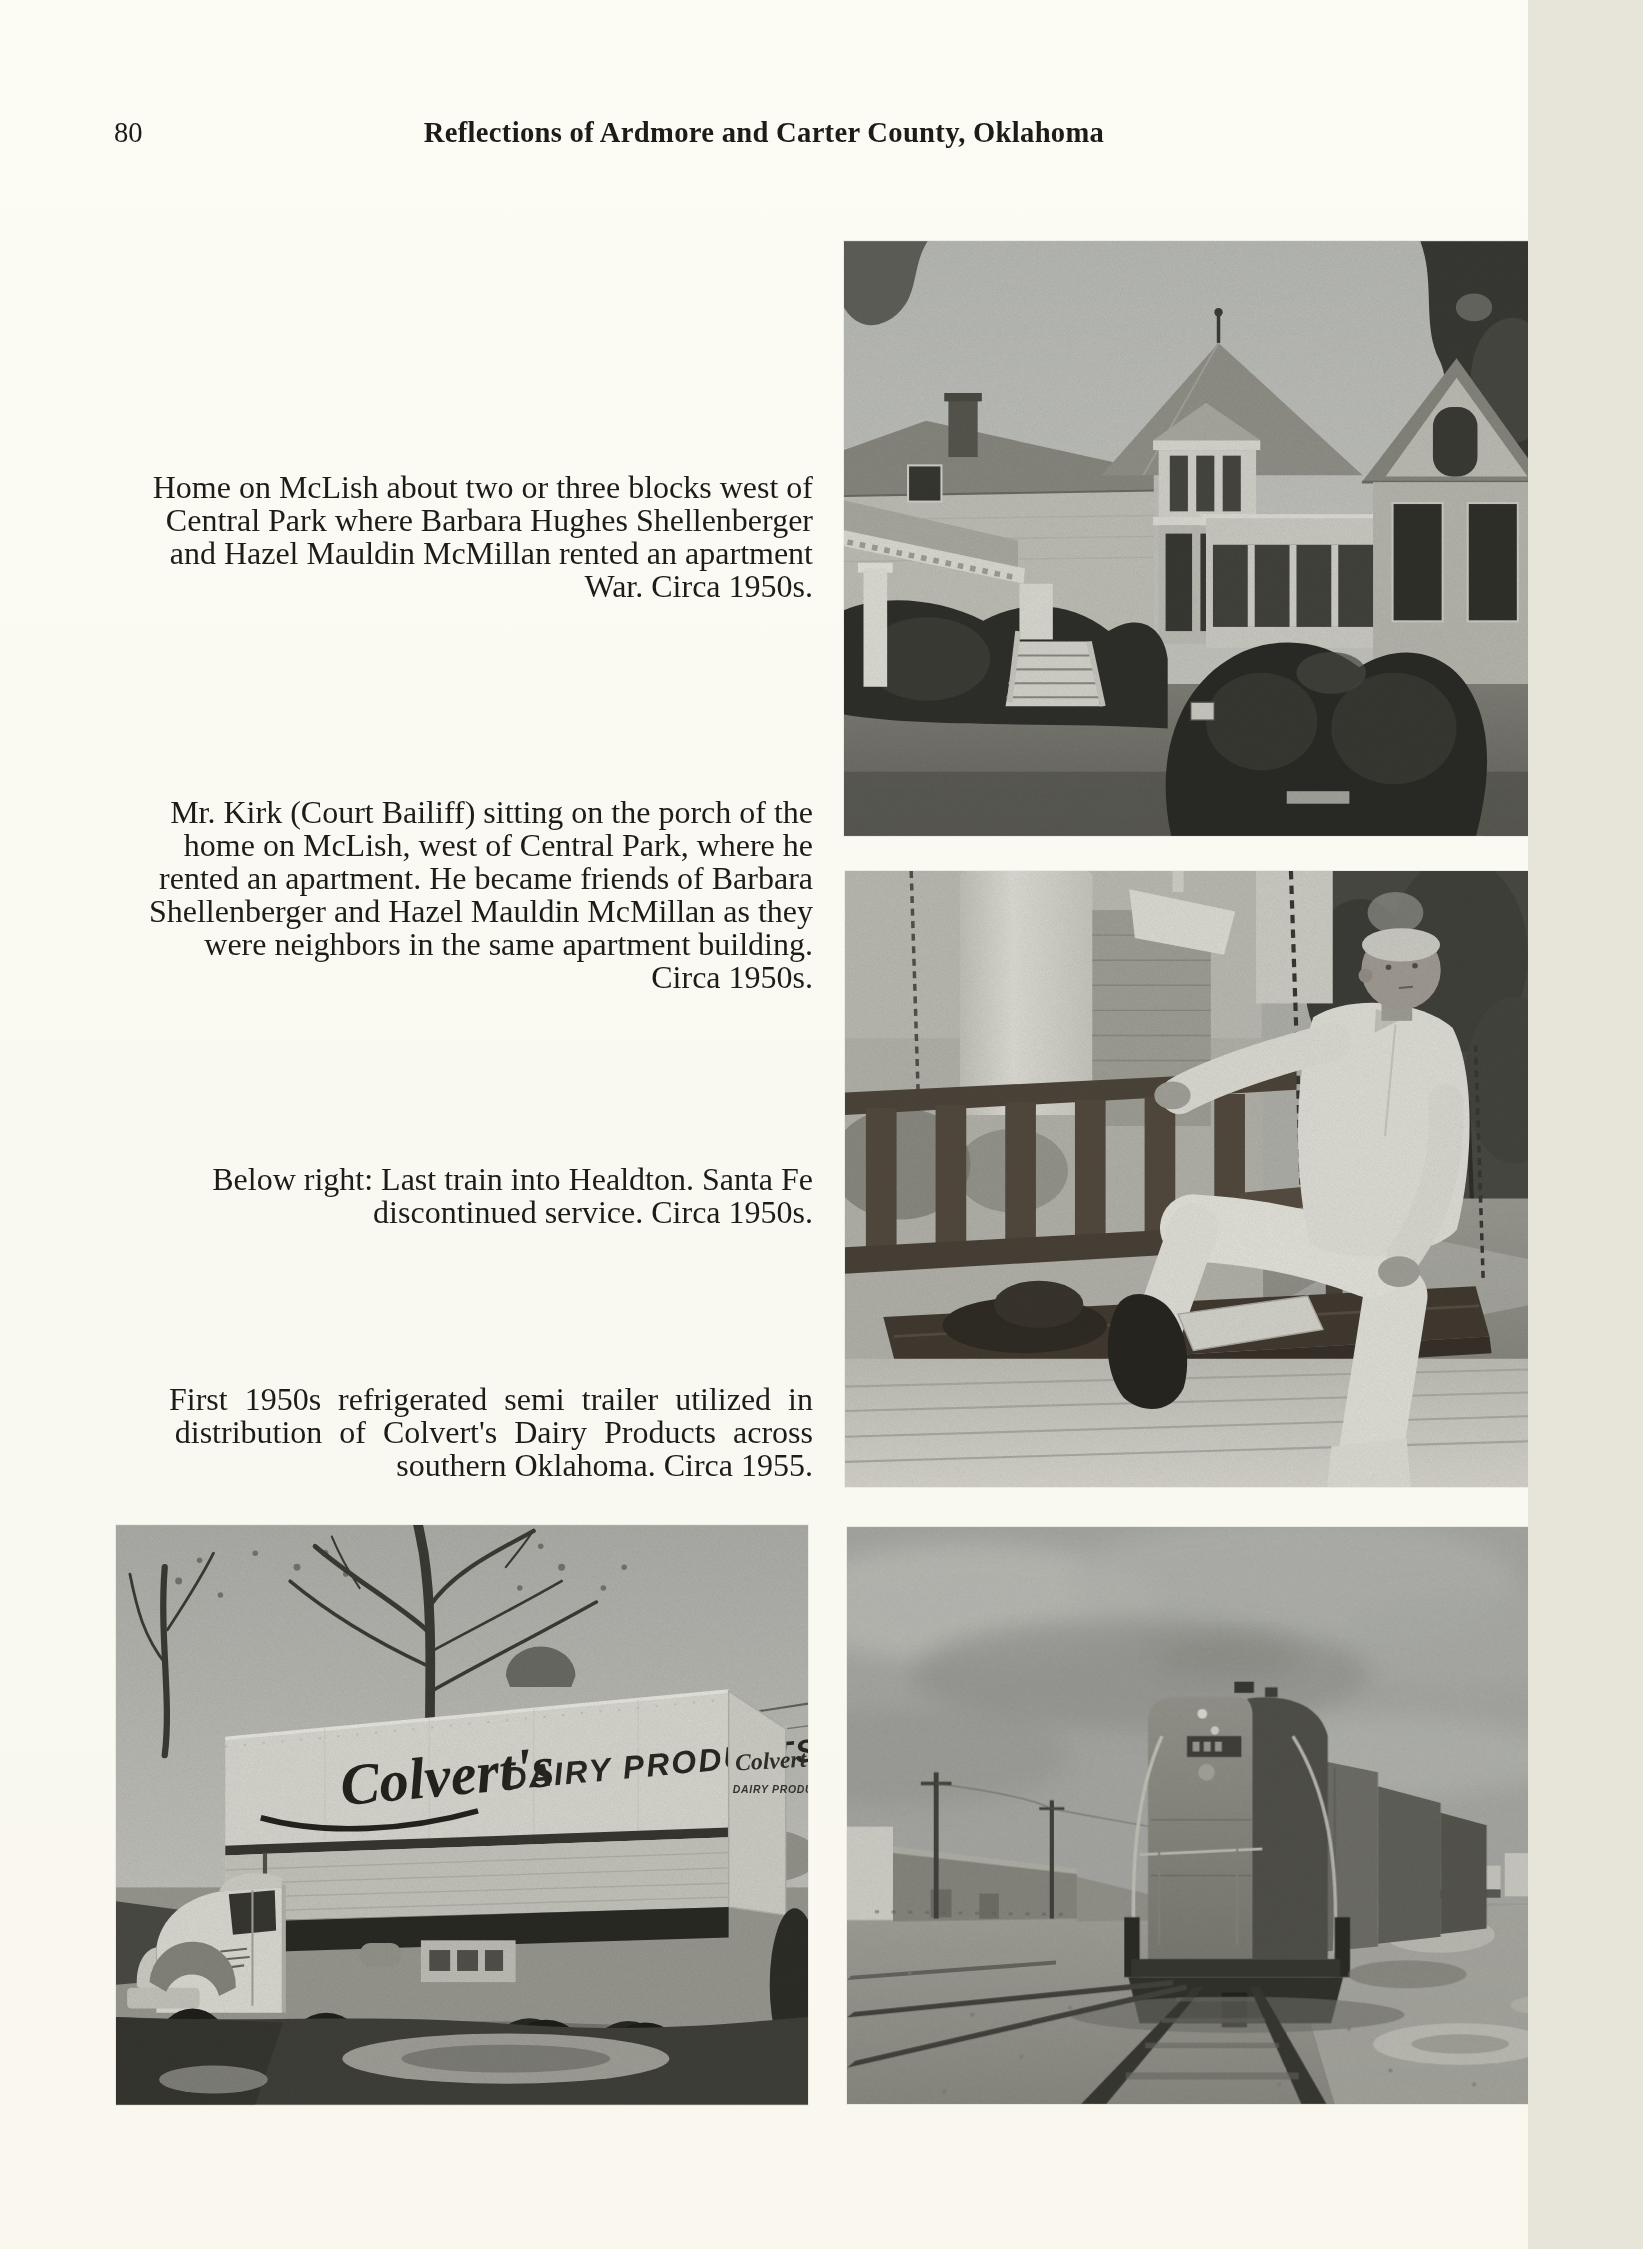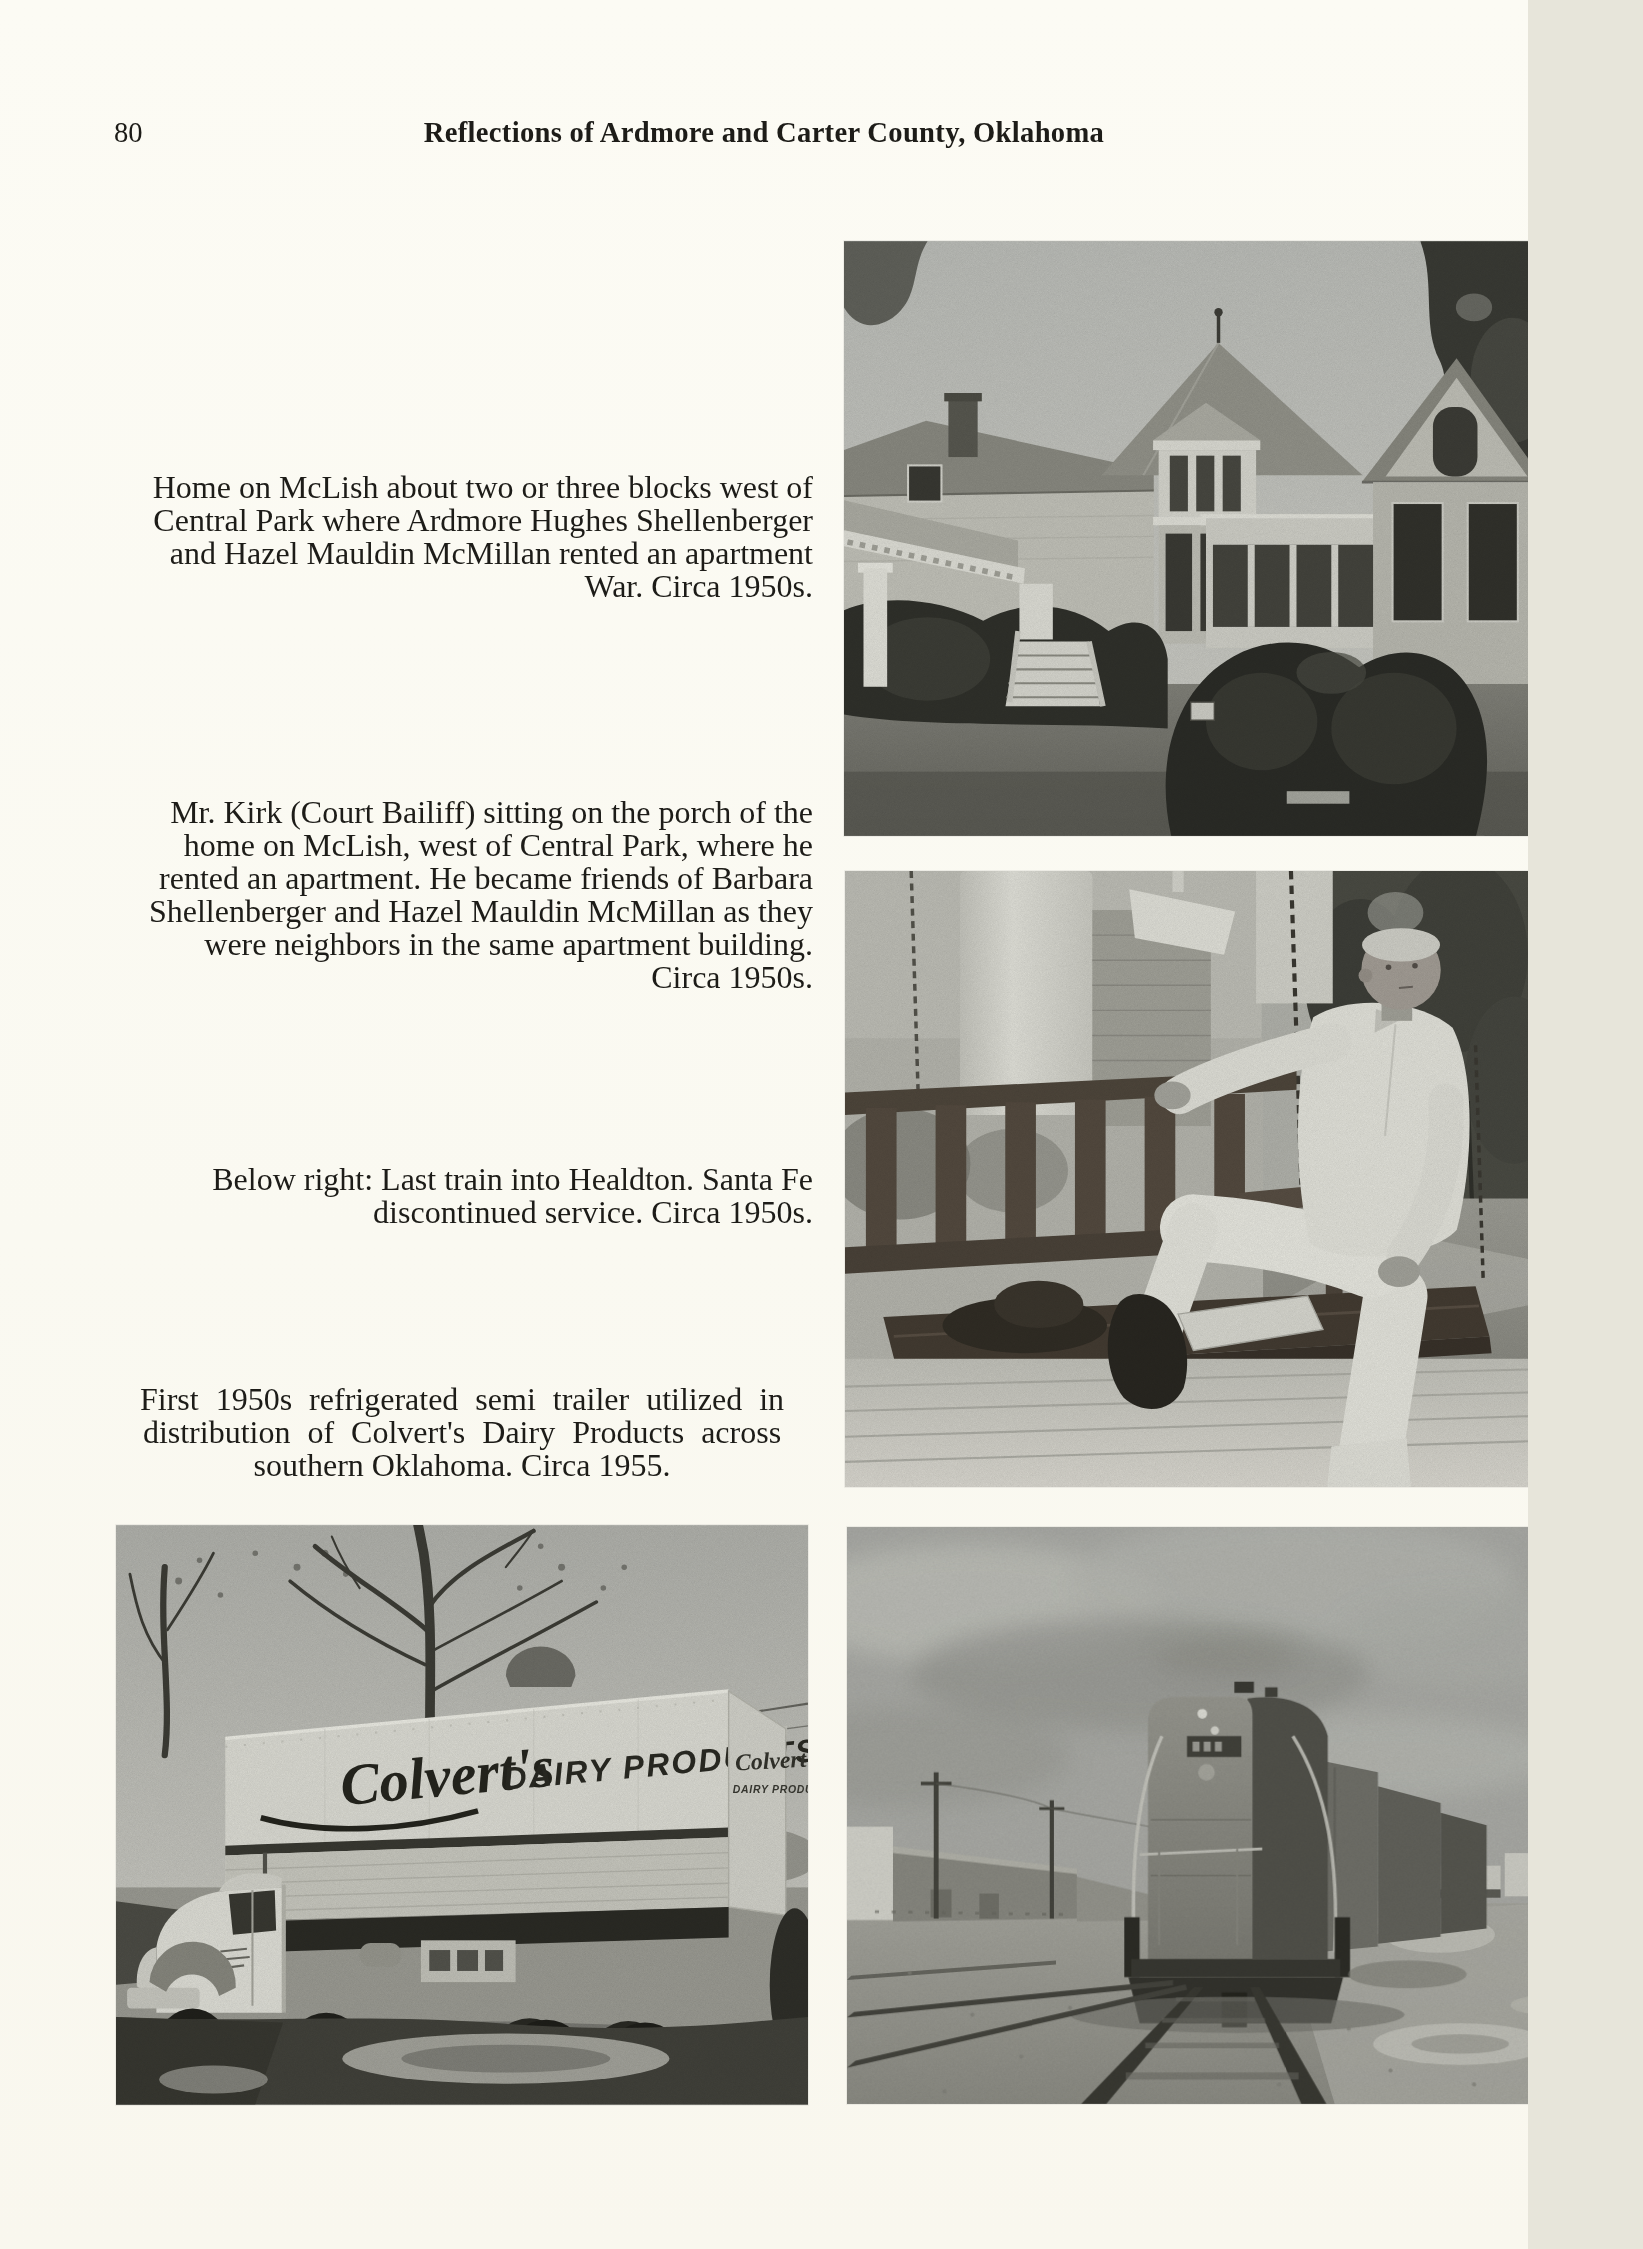--- a/index.html
+++ b/index.html
@@ -7,21 +7,21 @@
   .page{
     position:relative;width:1528px;height:2250px;overflow:hidden;
     background:linear-gradient(180deg,#fcfbf4 0%,#faf9f1 55%,#f9f7ee 100%);
     font-family:"Liberation Serif",serif;color:#1d1c18;
   }
   .page-number{position:absolute;left:114px;top:116px;font-size:28.6px;line-height:33px;}
   .page-title{position:absolute;left:0;right:0;top:116px;text-align:center;font-weight:bold;font-size:28.6px;line-height:33px;letter-spacing:0.3px;}
   .caption{position:absolute;left:111px;width:702px;font-size:32px;line-height:33px;}
   .caption .cap-line{white-space:nowrap;}
   .cap-right{text-align:right;}
-  .cap-left{text-align:center;}
+  .cap-left{text-align:right;}
   .caption-1{top:471px;}
   .caption-2{top:796px;}
   .caption-3{top:1163px;}
   .caption-4{top:1383px;}
   .caption-4 .cap-line.wide{word-spacing:9px;}
   figure.photo{margin:0;position:absolute;background:#cfcfc8;box-shadow:0 0 0 0.7px rgba(90,90,80,.12);}
   .photo svg{display:block;width:100%;height:100%;}
   .photo-house{left:844px;top:241px;width:701px;height:595px;}
   .photo-porch{left:845px;top:871px;width:694px;height:616px;}
   .photo-truck{left:116px;top:1525px;width:692px;height:580px;}
@@ -32,21 +32,21 @@
 </head>
 <body>
 
 <div class="page">
 
   <span class="page-number">80</span>
   <div class="page-title">Reflections of Ardmore and Carter County, Oklahoma</div>
 
   <div class="caption caption-1 cap-right">
     <div class="cap-line">Home on McLish about two or three blocks west of</div>
-    <div class="cap-line">Central Park where Ardmore Hughes Shellenberger</div>
+    <div class="cap-line">Central Park where Barbara Hughes Shellenberger</div>
     <div class="cap-line">and Hazel Mauldin McMillan rented an apartment</div>
     <div class="cap-line">War. Circa 1950s.</div>
   </div>
 
   <div class="caption caption-2 cap-right">
     <div class="cap-line">Mr. Kirk (Court Bailiff) sitting on the porch of the</div>
     <div class="cap-line">home on McLish, west of Central Park, where he</div>
     <div class="cap-line">rented an apartment. He became friends of Barbara</div>
     <div class="cap-line">Shellenberger and Hazel Mauldin McMillan as they</div>
     <div class="cap-line">were neighbors in the same apartment building.</div>

